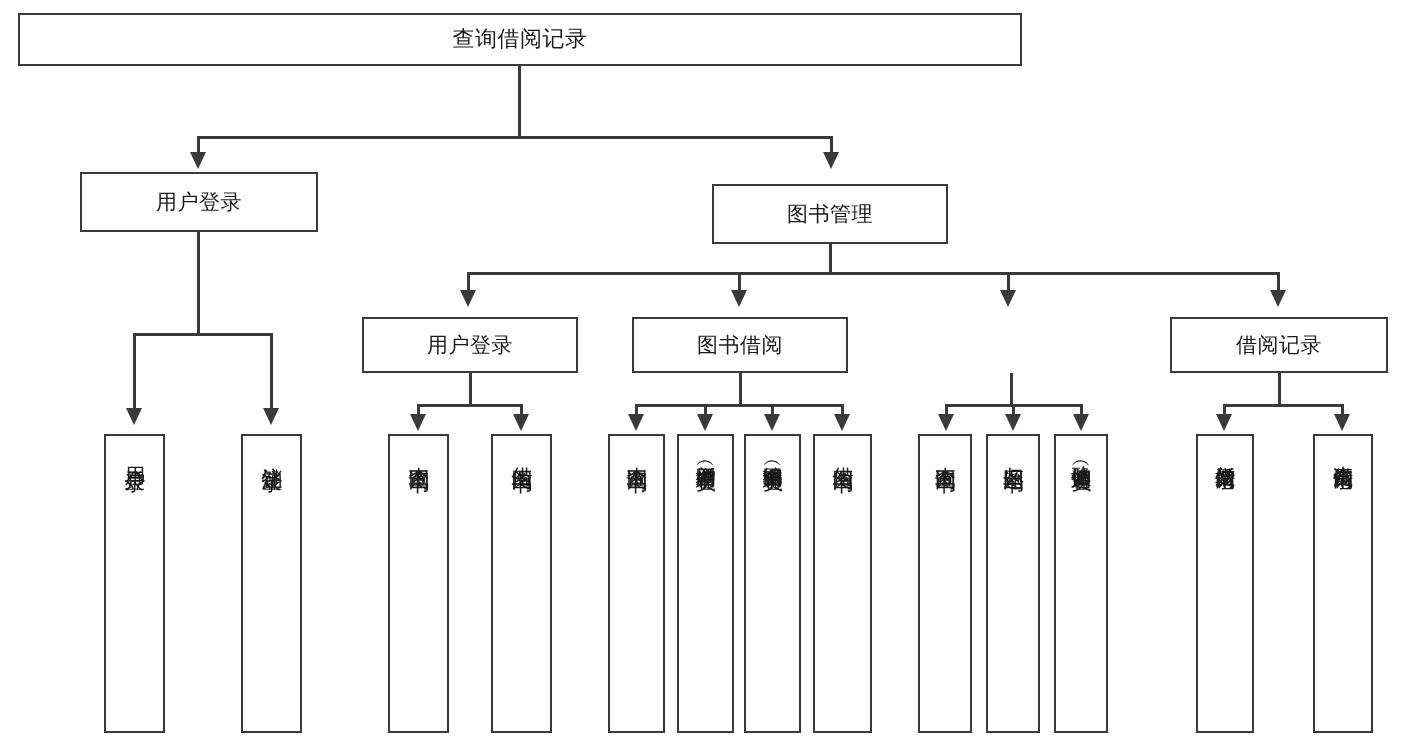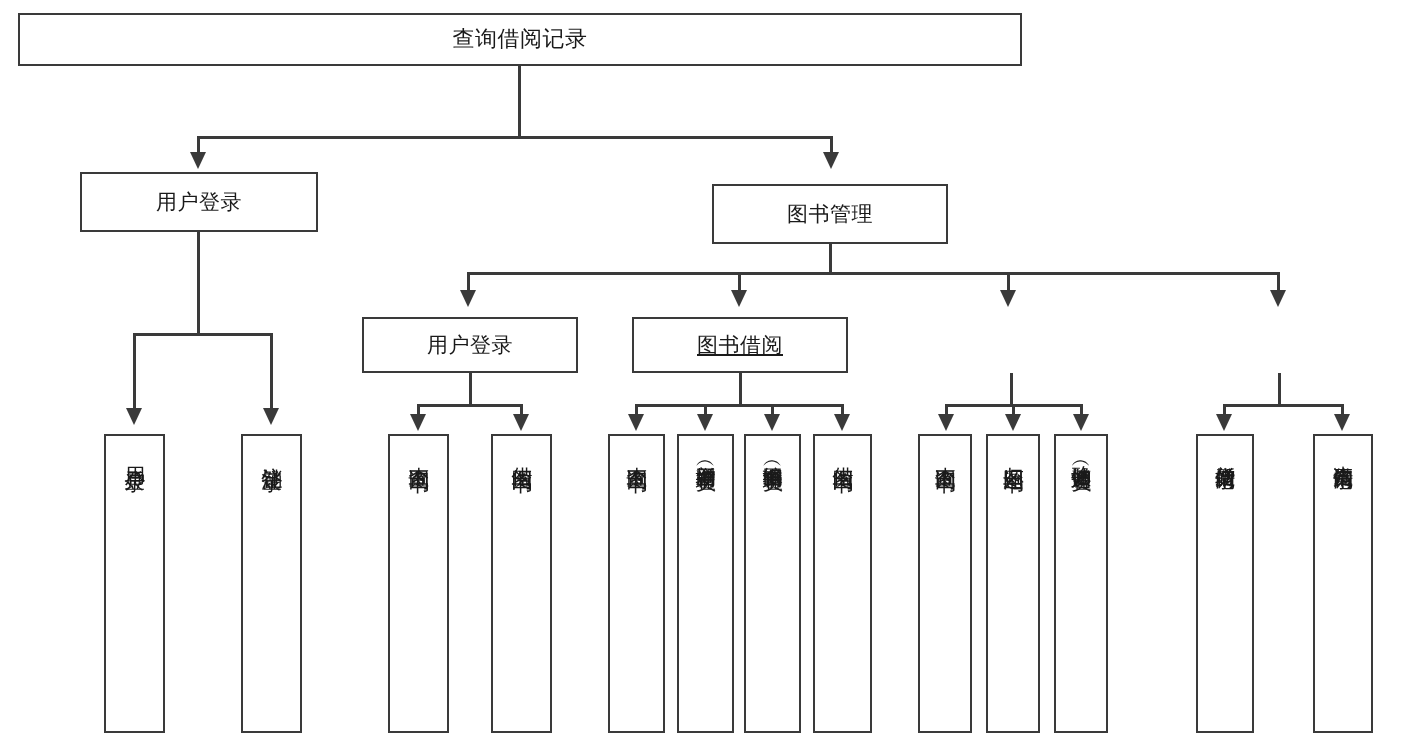--- a/index.html
+++ b/index.html
@@ -120,22 +120,25 @@
   <div class="ln v" style="left:738px; top:272px; height:20px;"></div>
   <div class="arrow" style="left:731px; top:290px;"></div>
   <div class="ln v" style="left:1007px; top:272px; height:20px;"></div>
   <div class="arrow" style="left:1000px; top:290px;"></div>
   <div class="ln v" style="left:1277px; top:272px; height:20px;"></div>
   <div class="arrow" style="left:1270px; top:290px;"></div>
 
   <div class="node h" style="left:362px; top:317px; width:216px; height:56px;">
     <span class="lbl">用户登录</span>
   </div>
-  <div class="node h" style="left:632px; top:317px; width:216px; height:56px;text-decoration:underline;">
+  <div class="node h" style="left:632px; top:317px; width:216px; height:56px;">
     <span class="lbl">图书借阅</span>
+  </div>
+  <div class="node h" style="left:1170px; top:317px; width:218px; height:56px;">
+    <span class="lbl">借阅记录</span>
   </div>
 
   <div class="ln v" style="left:469px; top:373px; width:2.5px; height:33px;"></div>
   <div class="ln h" style="left:417px; top:404px; width:105px;"></div>
   <div class="ln v" style="left:417px; top:404px; height:12px;"></div>
   <div class="arrow" style="left:410px; top:414px;"></div>
   <div class="ln v" style="left:520px; top:404px; height:12px;"></div>
   <div class="arrow" style="left:513px; top:414px;"></div>
 
   <div class="ln v" style="left:739px; top:373px; height:33px;"></div>

